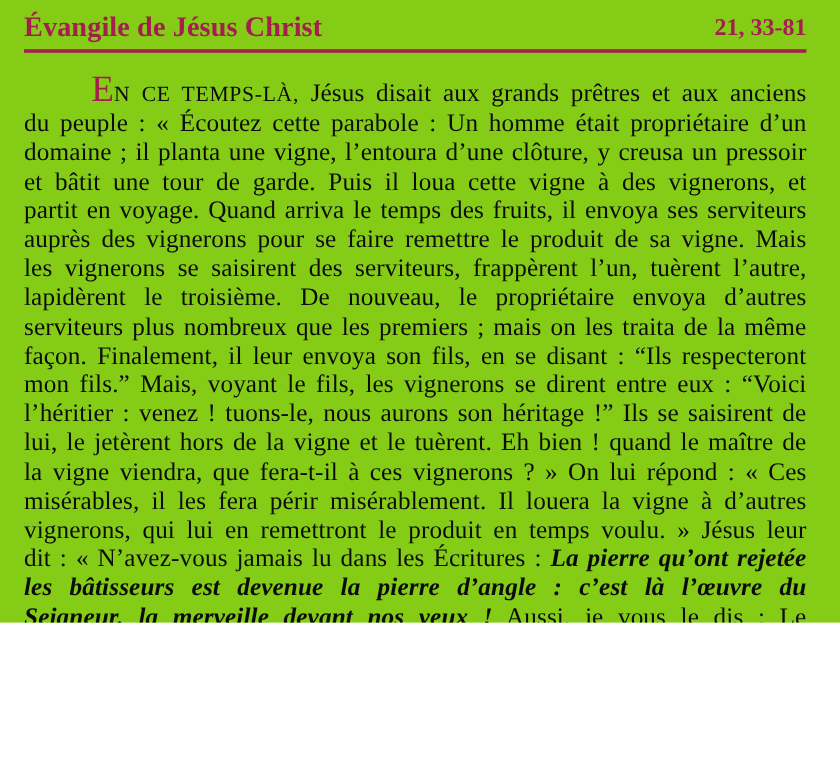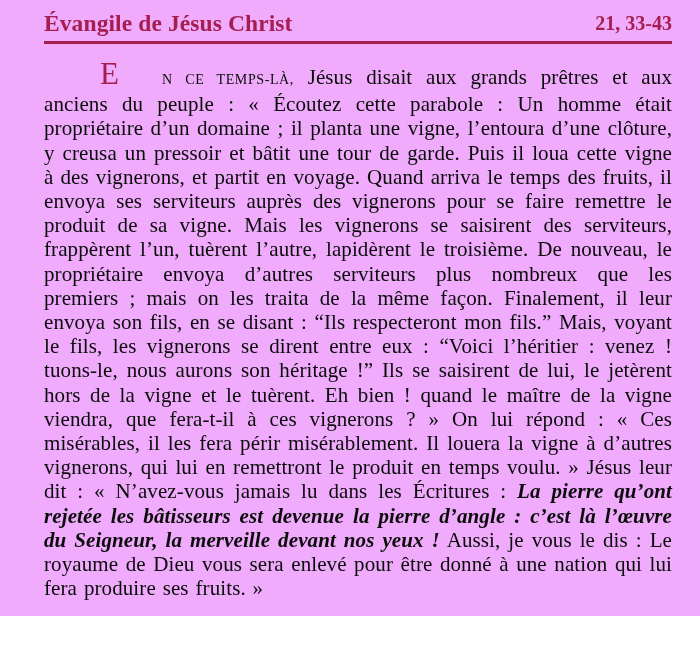--- a/index.html
+++ b/index.html
@@ -4,23 +4,23 @@
 <style>
   :root{
     --accent:#a41e50;
     --ink:#0b0b0b;
   }
   html,body{margin:0;padding:0;background:#ffffff;}
   .page{
     position:relative;
     box-sizing:border-box;
     width:700px;
-    height:616px;
-    background:#f0abfc;
-    padding:10px 28px 0 44px;
+    height:519px;
+    background:#84cc16;
+    padding:10px 28px 0 20px;
     overflow:hidden;
     font-family:"Liberation Serif","DejaVu Serif",serif;
   }
   .header{
     display:flex;
     justify-content:space-between;
     align-items:flex-end;
     border-bottom:3px solid var(--accent);
     padding-bottom:5px;
   }
@@ -50,35 +50,34 @@
   .content p{
     margin:0;
     text-indent:56px;
   }
   .initial{
     font-size:31px;
     line-height:20px;
     color:var(--accent);
   }
   .smallcaps{
-    font-size:14px;
+    font-size:18px;
     letter-spacing:0.6px;
-    margin-left:43px;
   }
   .italic{
     font-style:italic;
     font-weight:bold;
   }
 </style>
 </head>
 <body>
 
 <div class="page">
   <header class="header">
     <div class="title">
       <div>Évangile de Jésus Christ</div>
     </div>
-    <div class="ref">21, 33-43</div>
+    <div class="ref">21, 33-81</div>
   </header>
   <main class="content">
     <p><span class="initial">E</span><span class="smallcaps">N CE TEMPS-LÀ,</span><span> Jésus disait aux grands prêtres et aux anciens du peuple&nbsp;: «&nbsp;Écoutez cette parabole&nbsp;: Un homme était propriétaire d’un domaine&nbsp;; il planta une vigne, l’entoura d’une clôture, y creusa un pressoir et bâtit une tour de garde. Puis il loua cette vigne à des vignerons, et partit en voyage. Quand arriva le temps des fruits, il envoya ses serviteurs auprès des vignerons pour se faire remettre le produit de sa vigne. Mais les vignerons se saisirent des serviteurs, frappèrent l’un, tuèrent l’autre, lapidèrent le troisième. De nouveau, le propriétaire envoya d’autres serviteurs plus nombreux que les premiers&nbsp;; mais on les traita de la même façon. Finalement, il leur envoya son fils, en se disant&nbsp;: “Ils respecteront mon fils.” Mais, voyant le fils, les vignerons se dirent entre eux&nbsp;: “Voici l’héritier&nbsp;: venez&nbsp;! tuons-le, nous aurons son héritage&nbsp;!” Ils se saisirent de lui, le jetèrent hors de la vigne et le tuèrent. Eh bien&nbsp;! quand le maître de la vigne viendra, que fera-t-il à ces vignerons&nbsp;?&nbsp;» On lui répond&nbsp;: «&nbsp;Ces misérables, il les fera périr misérablement. Il louera la vigne à d’autres vignerons, qui lui en remettront le produit en temps voulu.&nbsp;» Jésus leur dit&nbsp;: «&nbsp;N’avez-vous jamais lu dans les Écritures&nbsp;: </span><span class="italic">La pierre qu’ont rejetée les bâtisseurs est devenue la pierre d’angle&nbsp;: c’est là l’œuvre du Seigneur, la merveille devant nos yeux&nbsp;!</span><span> Aussi, je vous le dis&nbsp;: Le royaume de Dieu vous sera enlevé pour être donné à une nation qui lui fera produire ses fruits.&nbsp;»</span></p>
   </main>
 </div>
 
 </body></html>

